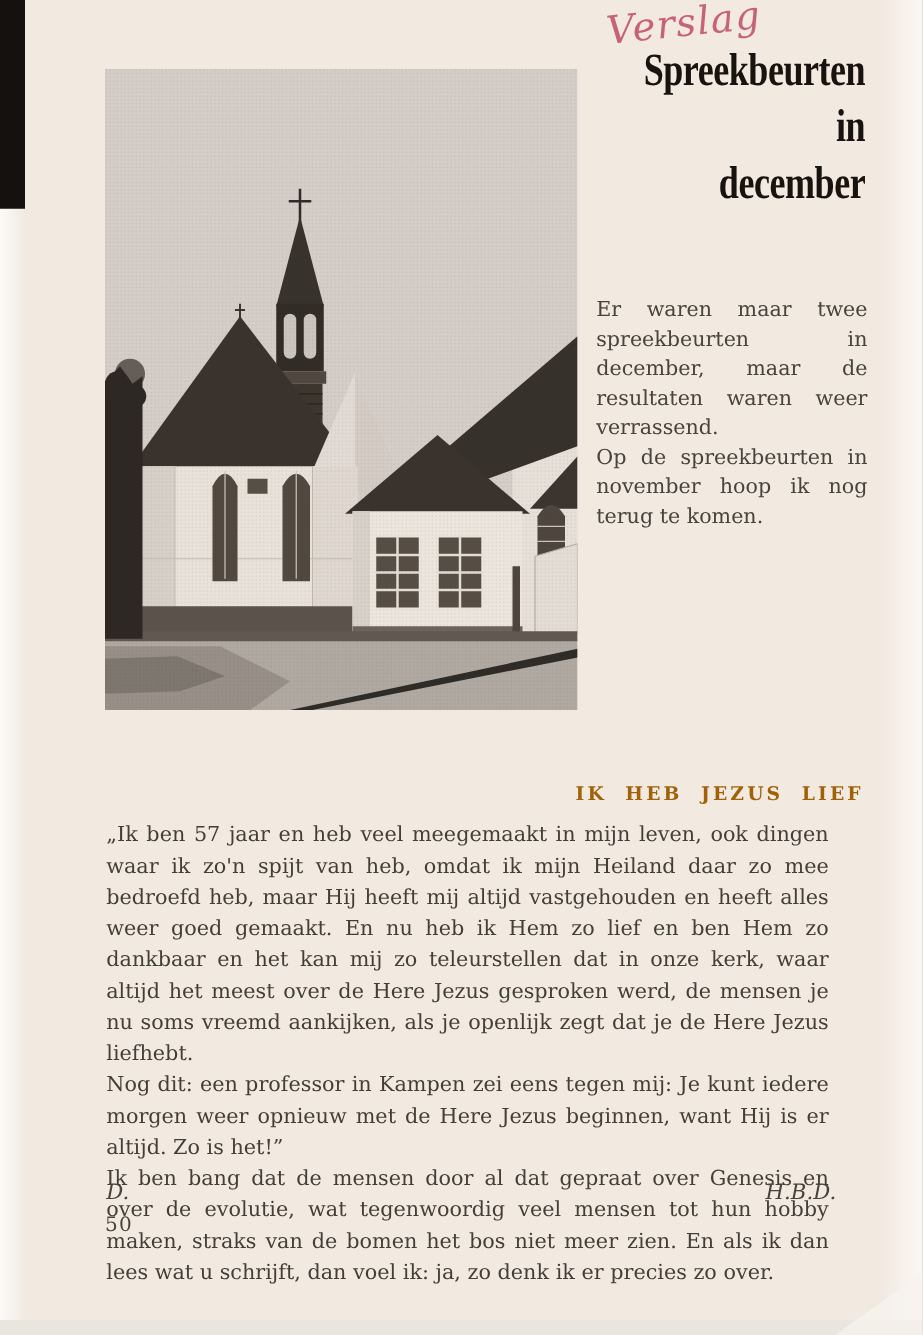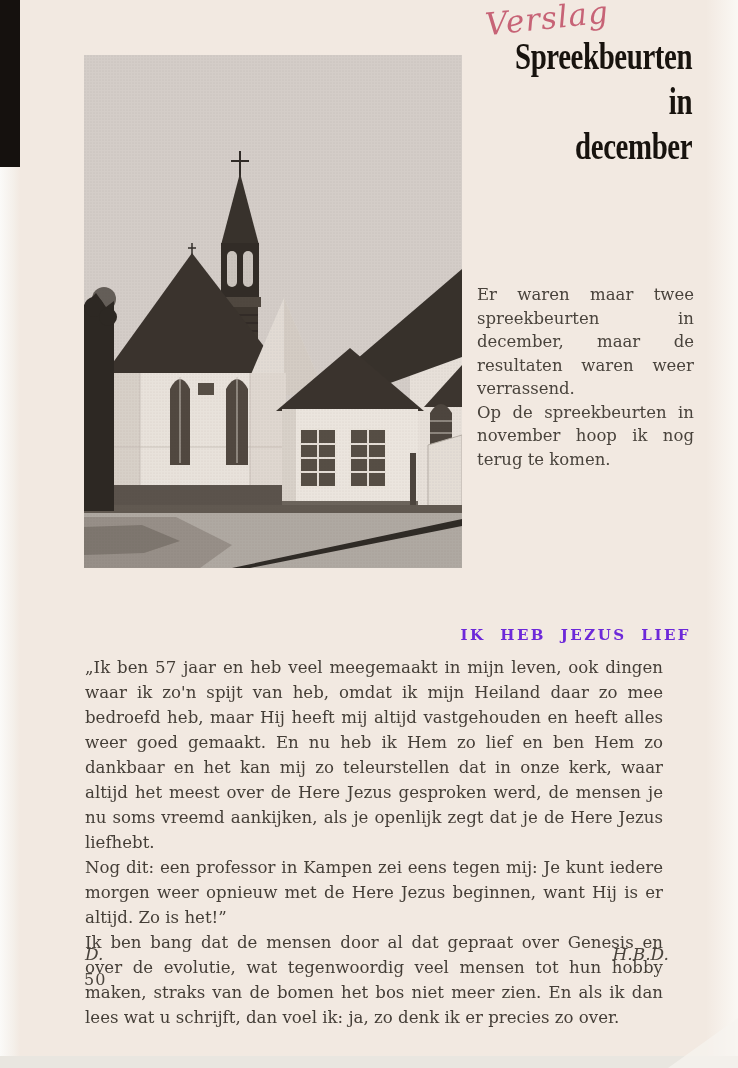--- a/index.html
+++ b/index.html
@@ -24,27 +24,27 @@
     font-family:Liberation Serif, serif;font-weight:bold;
     font-size:37px;line-height:45px;color:#18130e;
   }
   .title .tline{transform:scaleX(.78);transform-origin:right center;letter-spacing:-.5px;}
 
   .photo{position:absolute;left:84px;top:55px;width:378px;height:513px;}
   .photo svg{display:block;}
 
   .intro{
     position:absolute;left:477px;top:236px;width:217px;
-    font-size:16.5px;line-height:23.5px;text-align:justify;color:#49433c;margin-top:47px;
+    font-size:16.5px;line-height:23.5px;text-align:justify;color:#49433c;
   }
   .intro p{margin:0;}
 
   .heading{
     position:absolute;right:47px;top:626px;
-    font-size:15px;font-weight:bold;letter-spacing:2.5px;word-spacing:7px;color:#6d28d9;
+    font-size:15px;font-weight:bold;letter-spacing:2.5px;word-spacing:7px;color:#a16207;
   }
 
   .body-text{
     position:absolute;left:85px;top:655px;width:578px;
     font-size:16.6px;line-height:25px;text-align:justify;color:#443e37;
   }
   .body-text p{margin:0;}
 
   .sig-row{
     position:absolute;left:85px;top:944px;width:584px;

